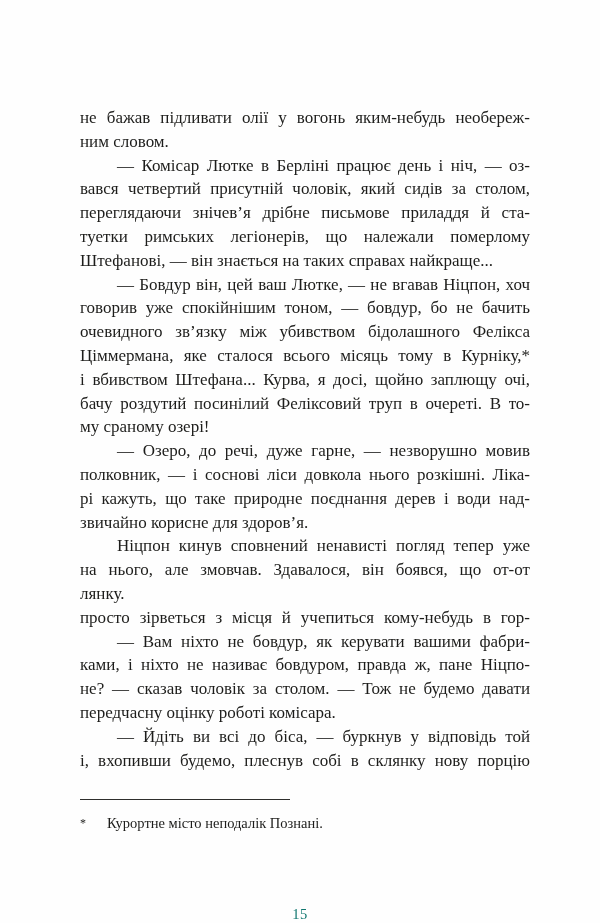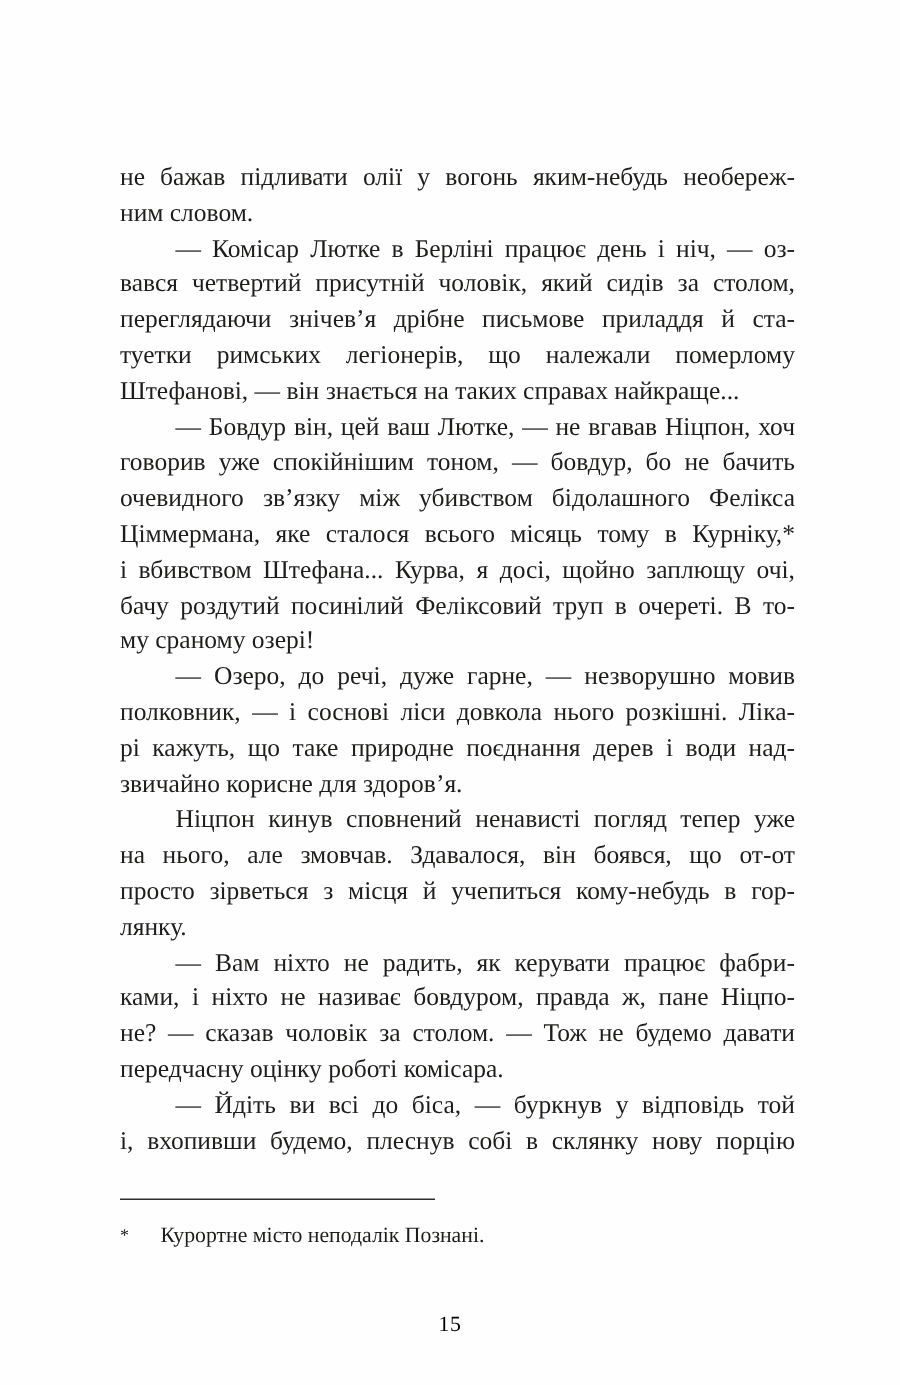--- a/index.html
+++ b/index.html
@@ -54,26 +54,26 @@
   }
   .fn-marker {
     display: inline-block;
     width: 27px;
     font-size: 12px;
     vertical-align: 1px;
   }
   .page-number {
     position: absolute;
     left: 0;
-    top: 843px;
+    top: 874px;
     width: 600px;
     text-align: center;
     font-size: 14.5px;
     letter-spacing: 0.5px;
-    color: #000000;
+    color: #0f766e;
   }
 </style>
 </head>
 <body>
 
 <div class="page">
 
   <div class="text-block">
       <div class="para">
         <div class="line">не бажав підливати олії у вогонь яким-небудь необереж-</div>
@@ -97,25 +97,25 @@
       </div>
       <div class="para">
         <div class="line indent">— Озеро, до речі, дуже гарне, — незворушно мовив</div>
         <div class="line">полковник, — і соснові ліси довкола нього розкішні. Ліка-</div>
         <div class="line">рі кажуть, що таке природне поєднання дерев і води над-</div>
         <div class="line end">звичайно корисне для здоров’я.</div>
       </div>
       <div class="para">
         <div class="line indent">Ніцпон кинув сповнений ненависті погляд тепер уже</div>
         <div class="line">на нього, але змовчав. Здавалося, він боявся, що от-от</div>
+        <div class="line end">лянку.</div>
         <div class="line">просто зірветься з місця й учепиться кому-небудь в гор-</div>
-        <div class="line end">лянку.</div>
       </div>
       <div class="para">
-        <div class="line indent">— Вам ніхто не радить, як керувати працює фабри-</div>
+        <div class="line indent">— Вам ніхто не бовдур, як керувати вашими фабри-</div>
         <div class="line">ками, і ніхто не називає бовдуром, правда ж, пане Ніцпо-</div>
         <div class="line">не? — сказав чоловік за столом. — Тож не будемо давати</div>
         <div class="line end">передчасну оцінку роботі комісара.</div>
       </div>
       <div class="para">
         <div class="line indent">— Йдіть ви всі до біса, — буркнув у відповідь той</div>
         <div class="line">і, вхопивши будемо, плеснув собі в склянку нову порцію</div>
       </div>
     </div>
 

